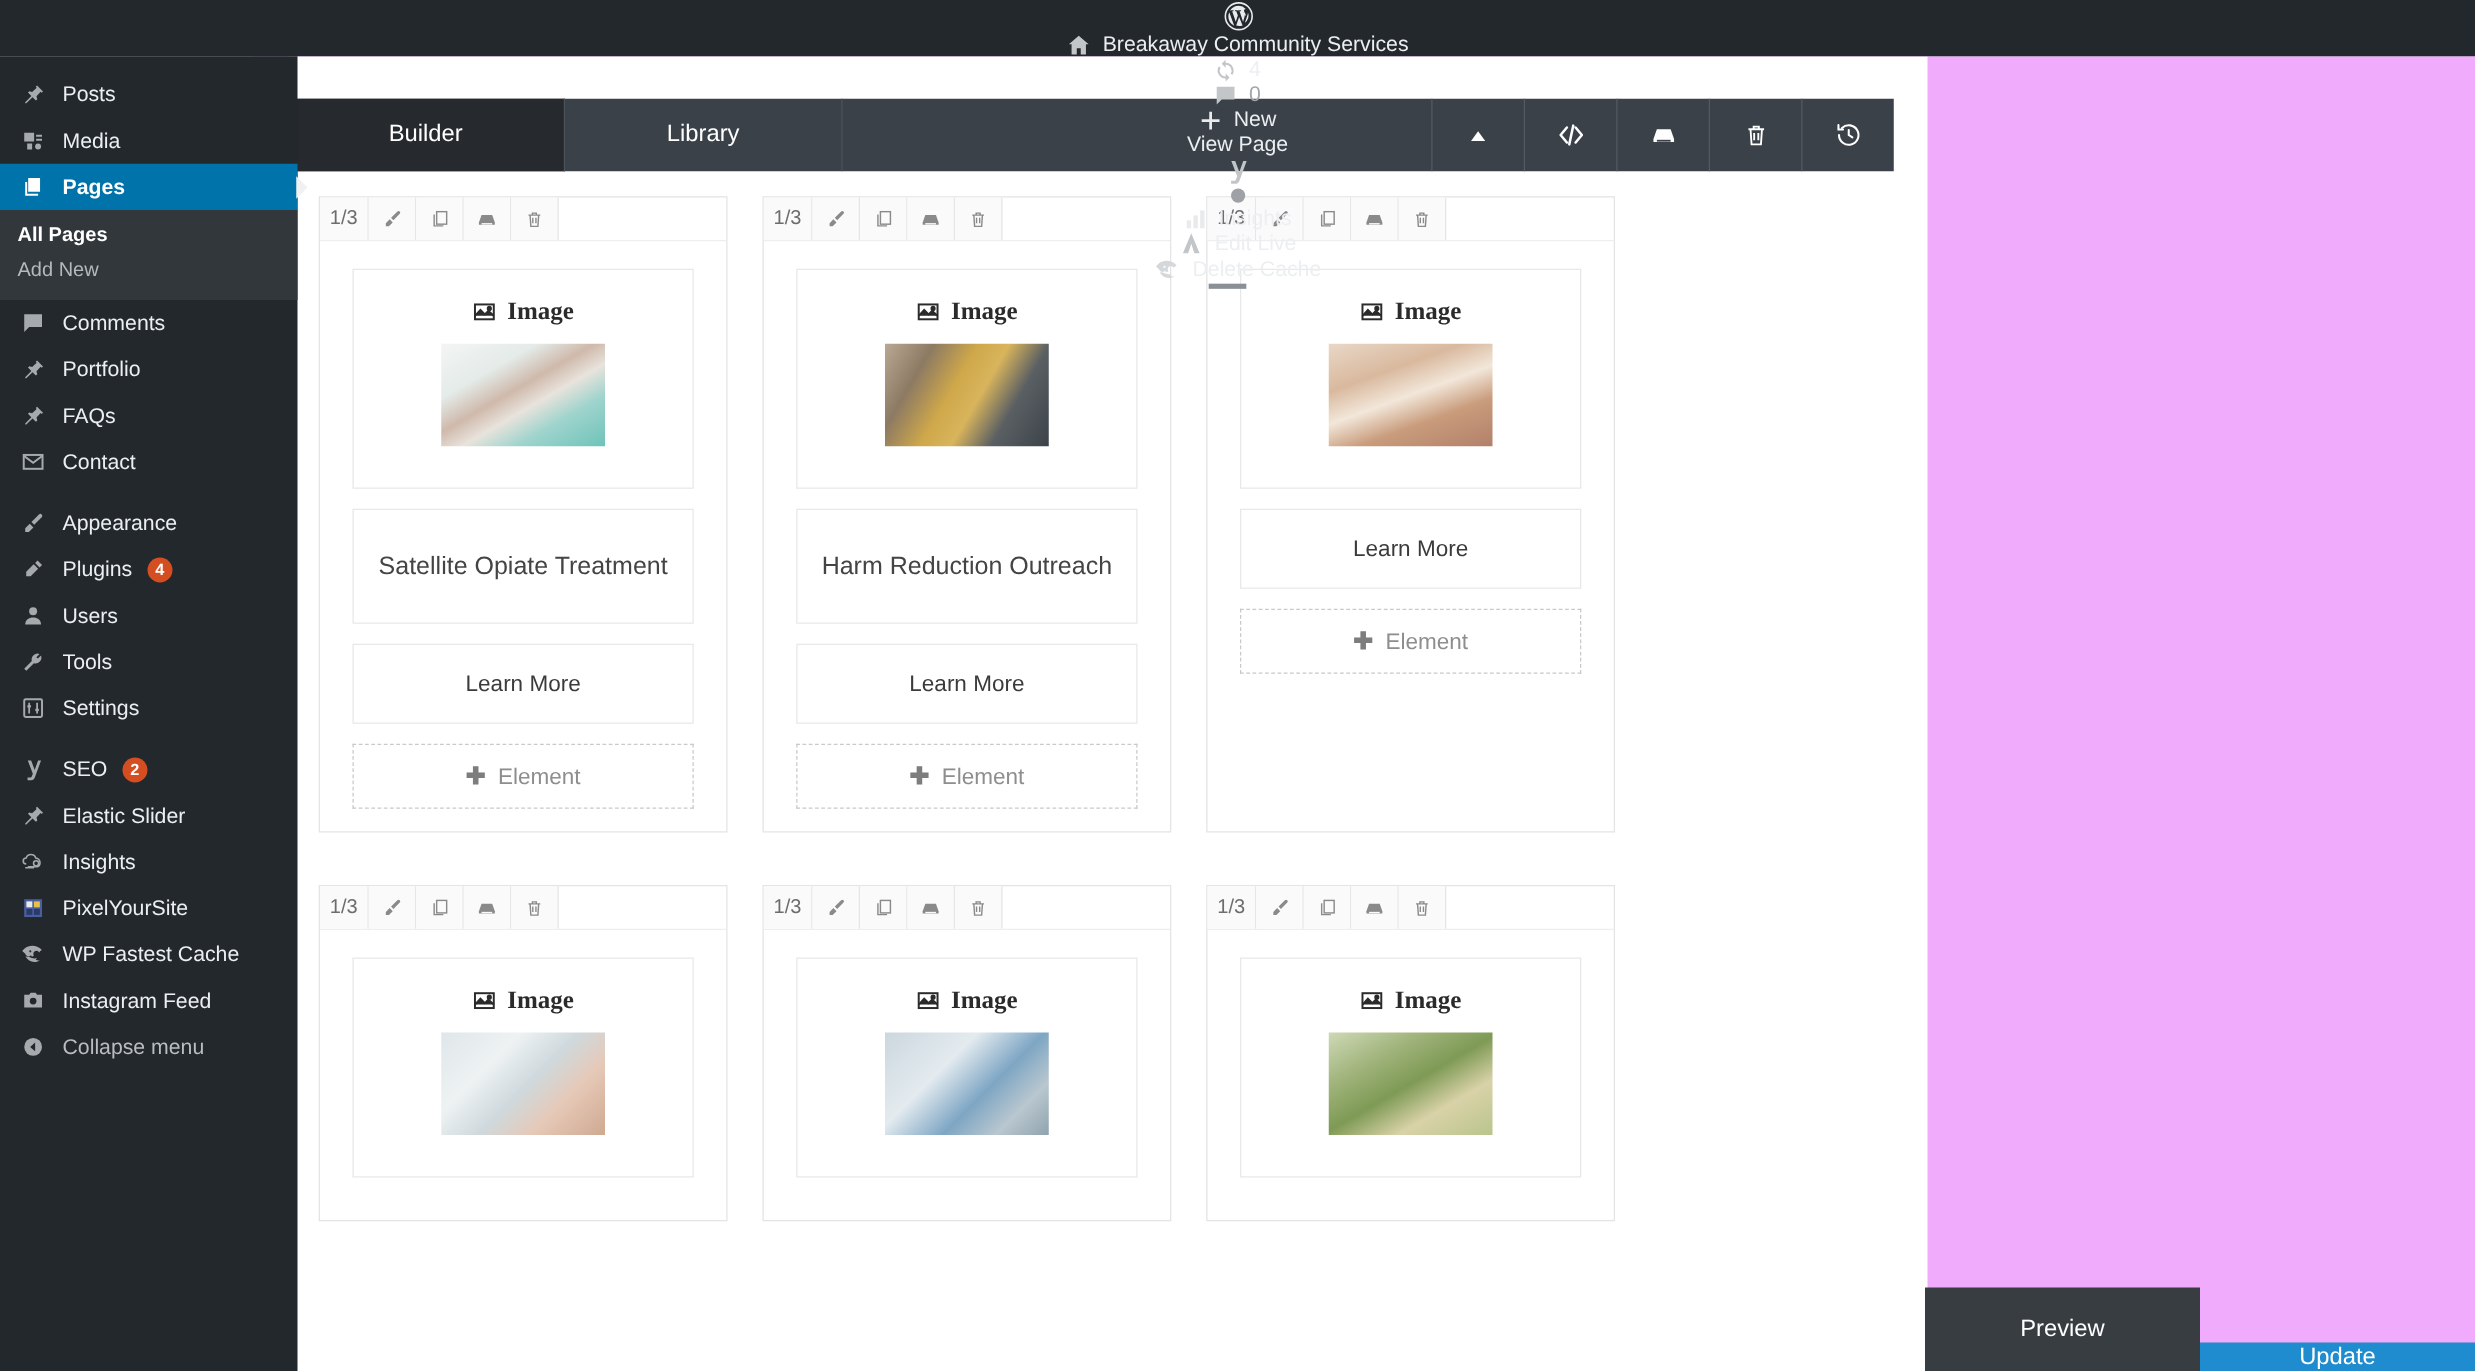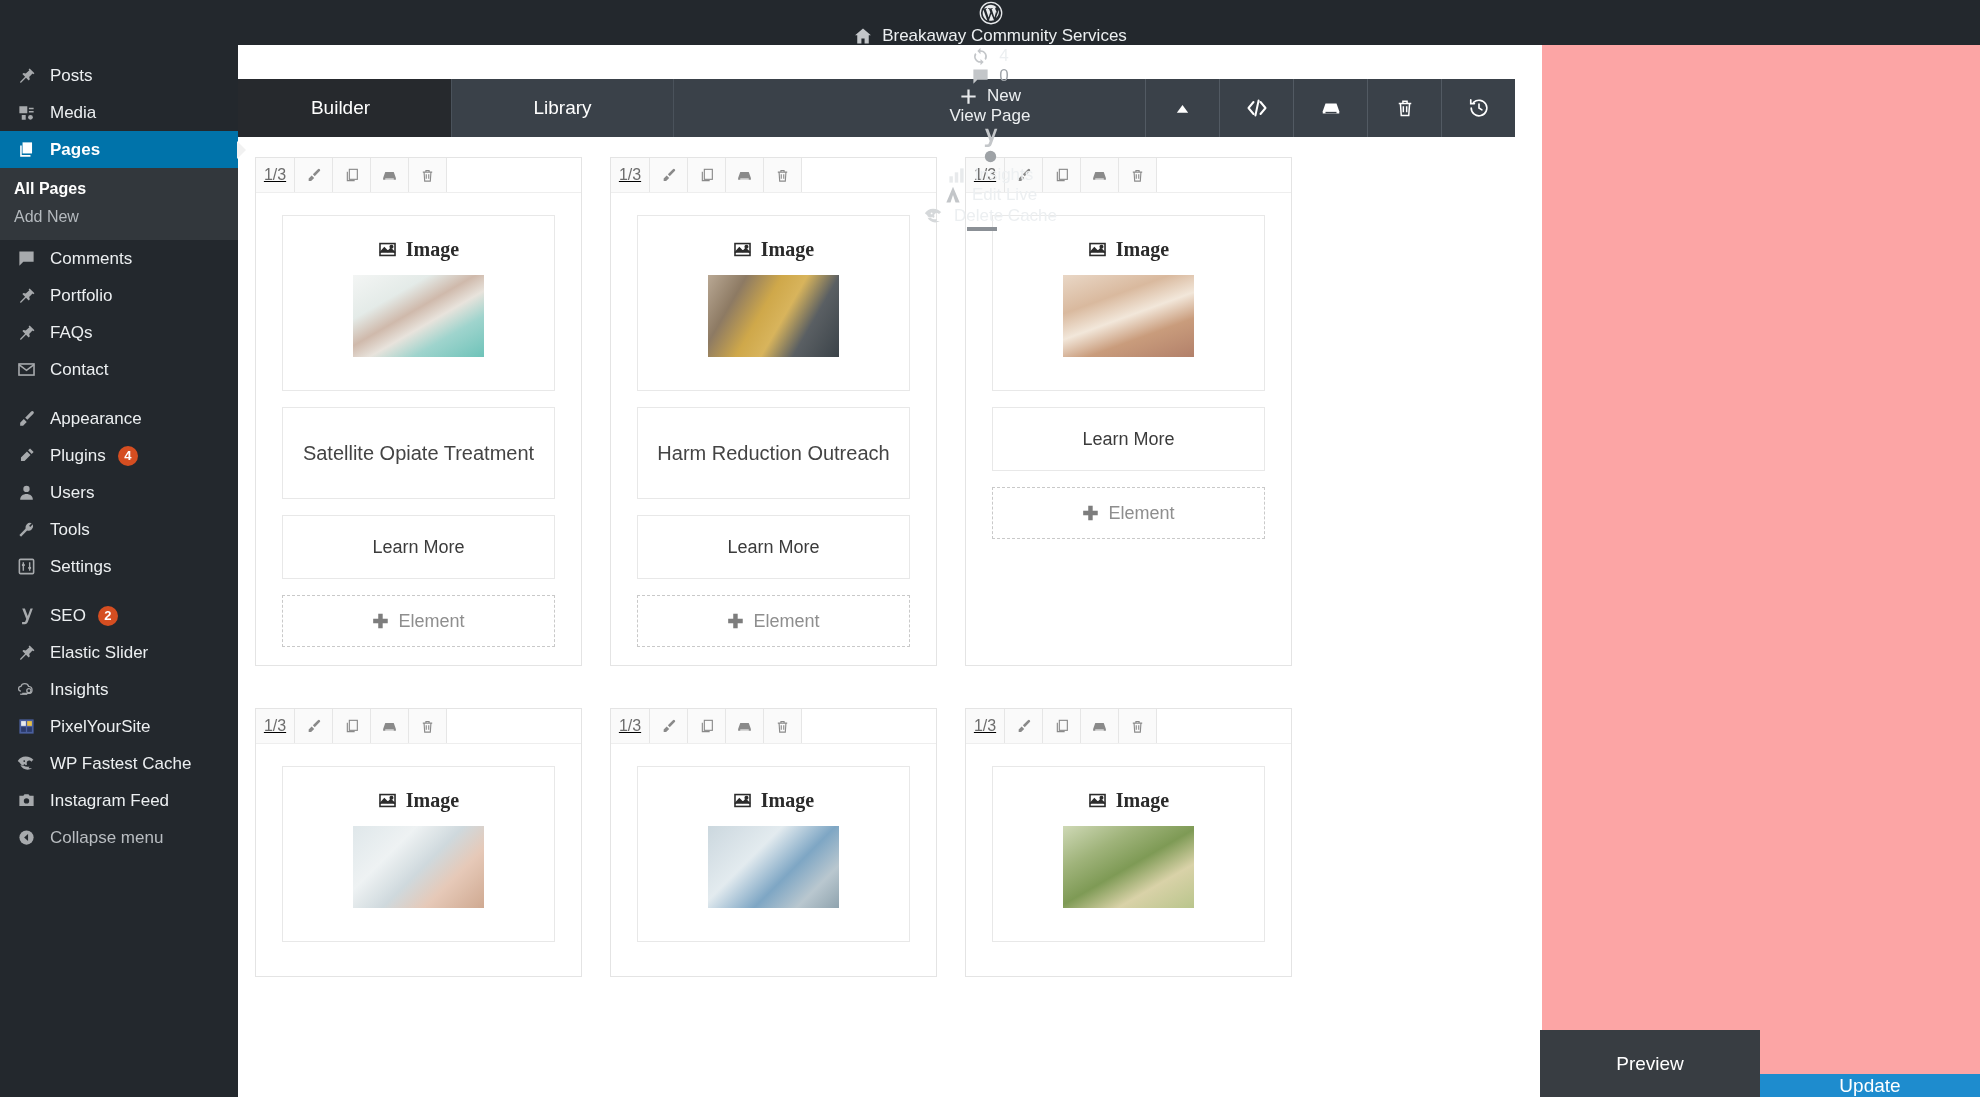--- a/index.html
+++ b/index.html
@@ -108,21 +108,21 @@
     min-width: 20px; height: 20px; padding: 0 6px;
     border-radius: 10px;
     background: #d54e21; color: #fff;
     font-size: 13px; font-weight: 600;
   }
 
   
   #canvas {
     position: absolute; top: 45px; left: 202px;
     width: 1778px; height: 1052px;
-    background: #fca5a5;
+    background: #f0abfc;
     overflow: hidden;
   }
   #page-wrap {
     position: absolute; top: 0; left: 28px;
     width: 1312px; min-height: 1052px;
     background: #fff;
   }
 
   
   #builder-bar {
@@ -159,21 +159,20 @@
   .column {
     width: 327px;
     border: 1px solid #e4e4e4;
     background: #fff;
     padding: 0 0 18px 0;
   }
   .col-toolbar {
     display: flex;
     border-bottom: 1px solid #eeeeee;
     width: 100%;
-    text-decoration: underline;
   }
   .ct-btn {
     width: 38px; height: 34px;
     display: flex; align-items: center; justify-content: center;
     background: #fafafa;
     border-right: 1px solid #e6e6e6;
     color: #8a8a8a;
     font-size: 15px;
   }
   .ct-btn.label { width: 39px; color: #6d6d6d; font-size: 16px; }

